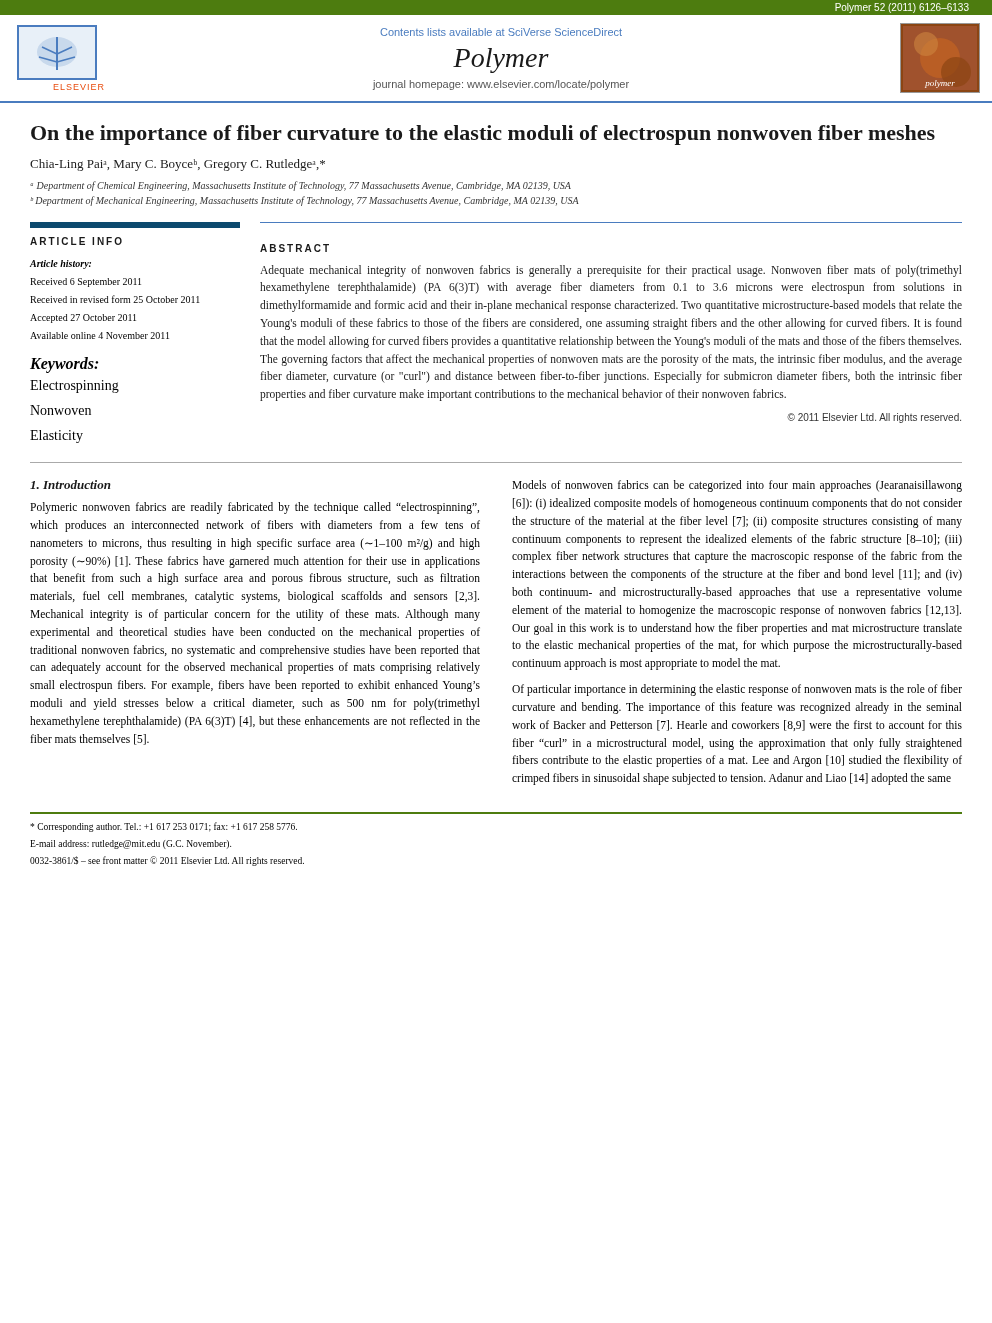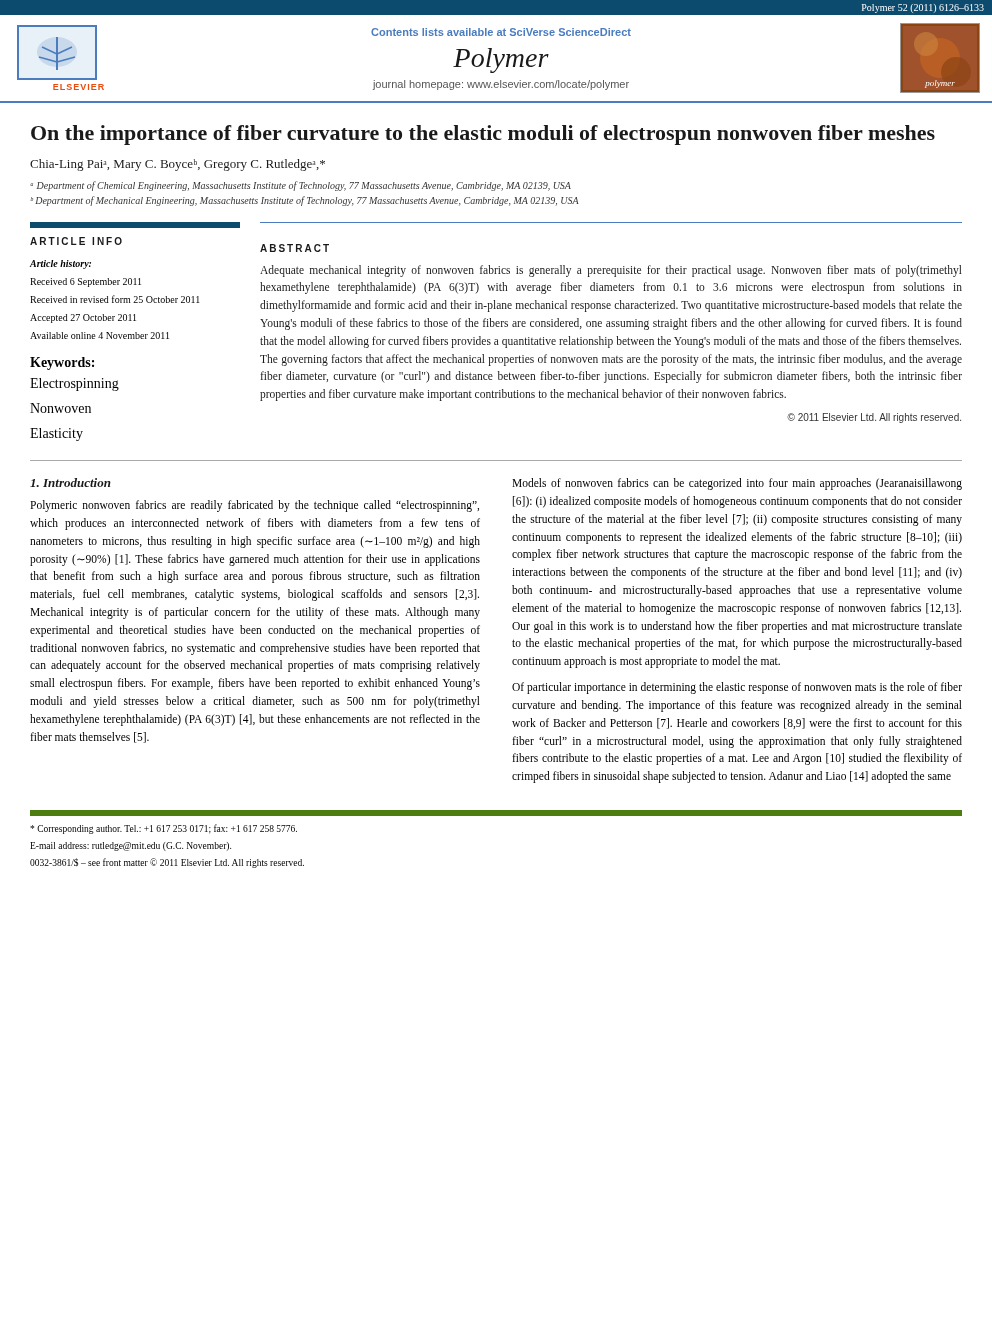--- a/index.html
+++ b/index.html
@@ -5,26 +5,26 @@
     * { margin: 0; padding: 0; box-sizing: border-box; }
     body {
       background: #fff;
       font-family: 'Times New Roman', Times, serif;
       font-size: 13px;
       color: #000;
       width: 992px;
       min-height: 1323px;
     }
     .top-bar {
-      background: #0c4a6e;
+      background: #4d7c0f;
       text-align: right;
-      padding: 2px 8px;
+      padding: 2px 23px;
       font-size: 10px;
       color: #fff;
-      font-family: Liberation Serif, serif;
+      font-family: Liberation Sans, sans-serif;
     }
     .header-section {
       display: flex;
       align-items: center;
       border-bottom: 2px solid #4a7cbf;
       padding: 8px 12px;
     }
     .elsevier-logo {
       width: 90px;
       display: flex;
@@ -39,35 +39,34 @@
       display: flex;
       align-items: center;
       justify-content: center;
       background: #e8f0f8;
       margin-bottom: 2px;
     }
     .elsevier-logo .elsevier-text {
       font-size: 9px;
       font-family: Arial, sans-serif;
       color: #e84c0e;
-      font-weight: bold;
+      font-weight: normal;
       letter-spacing: 1px;
       padding-left: 44px;
     }
     .header-center {
       flex: 1;
       text-align: center;
       padding: 0 20px;
     }
     .sciverse-link {
       font-size: 11px;
       color: #4a7cbf;
       font-family: Arial, sans-serif;
       margin-bottom: 0;
-      font-weight: bold;
     }
     .journal-title-header {
       font-size: 28px;
       font-style: italic;
       color: #1a1a1a;
       font-family: 'Times New Roman', Times, serif;
       margin: 4px 0;
     }
     .journal-homepage {
       font-size: 11px;
@@ -139,22 +138,23 @@
       line-height: 1.8;
     }
     .article-info-block .info-label {
       font-style: italic;
       font-weight: bold;
     }
     .keywords-block {
       margin-top: 10px;
     }
     .keywords-block .kw-title {
-      font-weight: bold;
-      font-size: 14px;
+      font-style: italic;
+      font-weight: bold;
+      font-size: 16px;
     }
     .keywords-block .kw-list {
       font-size: 14px;
       line-height: 1.8;
     }
     .abstract-text {
       font-size: 11.5px;
       line-height: 1.55;
       text-align: justify;
       color: #1a1a1a;
@@ -188,21 +188,21 @@
       color: #1a1a1a;
       margin-bottom: 6px;
     }
     .body-text {
       font-size: 11.5px;
       line-height: 1.55;
       text-align: justify;
       margin-bottom: 8px;
     }
     .footnote-section {
-      border-top: 6px solid #4d7c0f;
+      border-top: 2px solid #4d7c0f;
       margin-top: 16px;
       padding-top: 6px;
       font-size: 9.5px;
       line-height: 1.6;
       font-family: Liberation Serif, serif;
     }
     .footnote-section p {
       margin-bottom: 2px;
     }
   </style>

